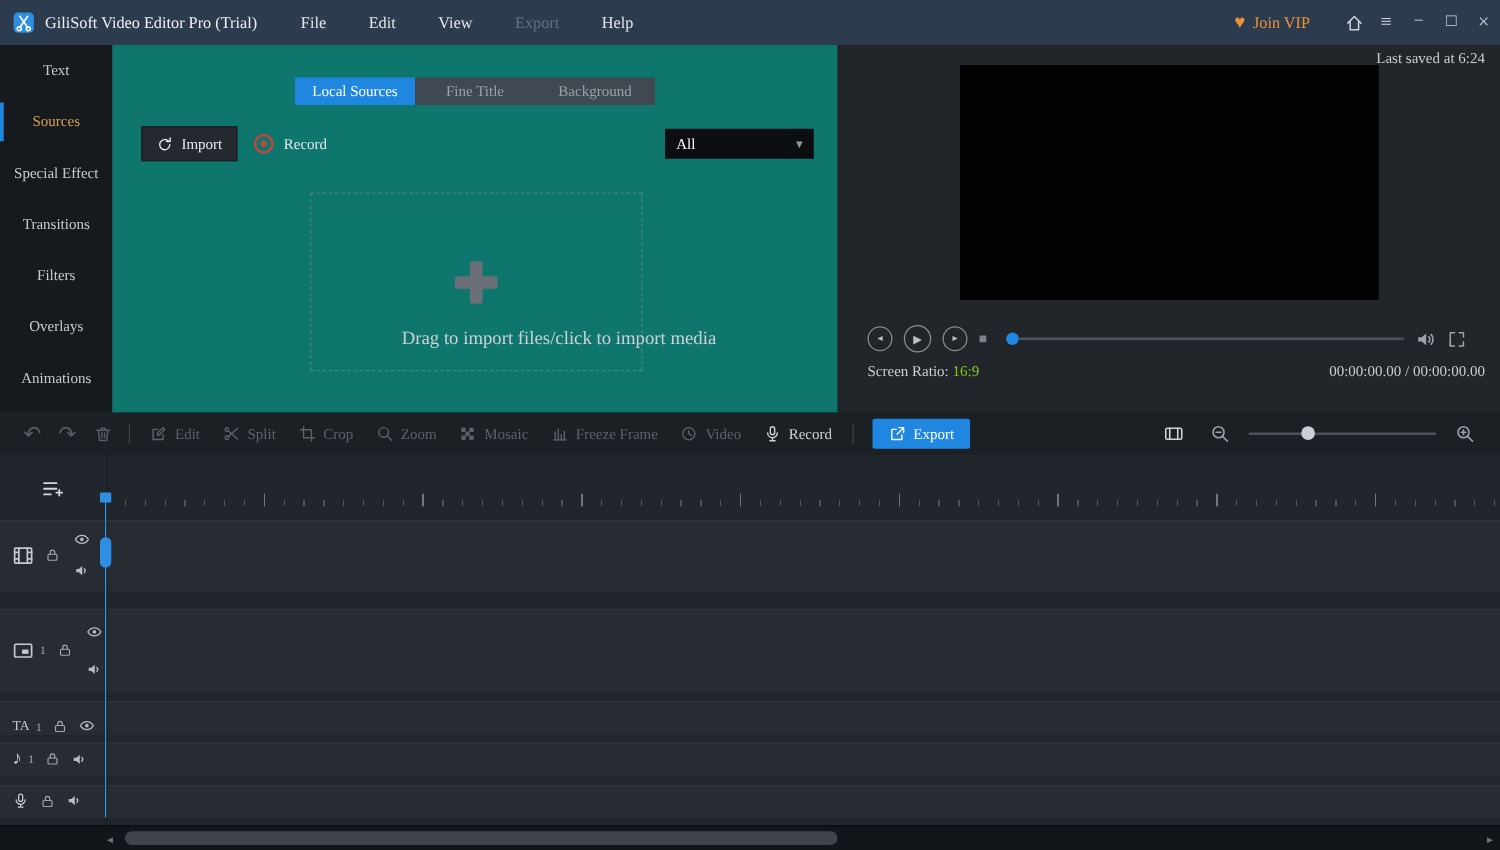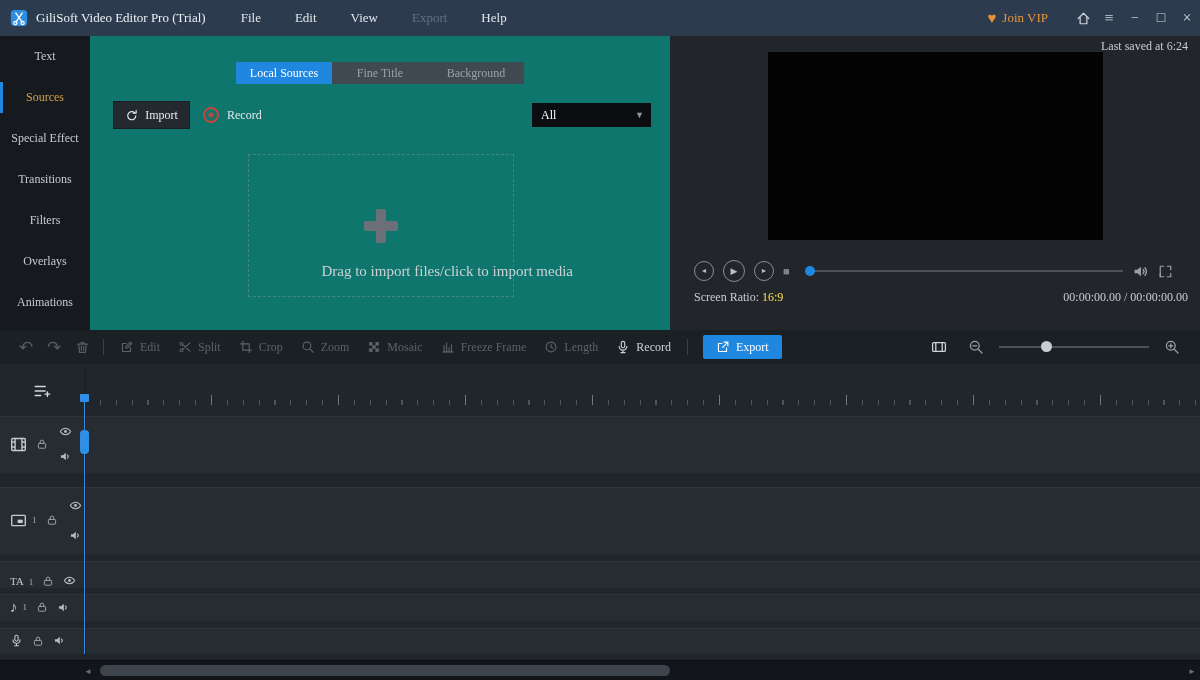--- a/index.html
+++ b/index.html
@@ -64,21 +64,21 @@
   .transport{position:absolute;left:24px;top:222px;height:26px;display:flex;align-items:center;gap:9px;}
   .circ{width:20px;height:20px;border:1.3px solid #868d94;border-radius:50%;display:flex;align-items:center;
         justify-content:center;font-size:7px;color:#b9bfc5;cursor:pointer;box-sizing:border-box;}
   .circ.play{width:22px;height:22px;font-size:9px;}
   .stopbtn{font-size:11px;color:#7d848b;cursor:pointer;line-height:1;}
   .seek{position:relative;width:318px;height:2px;background:#4b525a;margin-left:6px;cursor:pointer;}
   .seek-handle{position:absolute;left:0;top:-4px;width:10px;height:10px;border-radius:50%;background:#1f87e0;}
   .pv-ic{color:#9aa1a8;cursor:pointer;}
   .pv-info{position:absolute;left:24px;right:12px;top:254px;display:flex;justify-content:space-between;
            font-size:12px;color:#c9ced3;}
-  .blue{color:#fde047;cursor:pointer;}
+  .blue{color:#84cc16;cursor:pointer;}
 
   
   .toolbar{position:absolute;left:0;top:330px;width:1200px;height:34px;background:#1b2025;
            display:flex;align-items:center;padding-left:12px;box-sizing:border-box;}
   .ticon{width:28px;display:flex;justify-content:center;align-items:center;font-size:17px;cursor:pointer;}
   .dim{color:#565d65;}
   .lite{color:#ced3d8;}
   .sep{width:1px;height:16px;background:#3a4048;margin:0 7px;}
   .tool{display:flex;align-items:center;gap:6px;background:none;border:none;font-family:inherit;
         font-size:12px;padding:0 9px;cursor:pointer;}
@@ -311,21 +311,21 @@
           <path class="st" d="M3 17h14"></path>
           <path class="st" d="M4.5 17V8M8 17V4.5M11.5 17V11M15 17V7"></path>
         </svg>
       <span>Freeze Frame</span>
     </button>
     <button class="tool dim">
       <svg width="14" height="14" viewBox="0 0 20 20">
           <circle class="st" cx="10" cy="10" r="7"></circle>
           <path class="st" d="M10 6.5V10l2.8 1.8"></path>
         </svg>
-      <span>Length</span>
+      <span>Video</span>
     </button>
     <button class="tool lite">
       <svg width="14" height="14" viewBox="0 0 20 20">
           <rect class="st" x="7.5" y="2" width="5" height="9" rx="2.5"></rect>
           <path class="st" d="M4.5 9a5.5 5.5 0 0 0 11 0M10 14.5V18M7 18h6"></path>
         </svg>
       <span>Record</span>
     </button>
     <span class="sep"></span>
 

